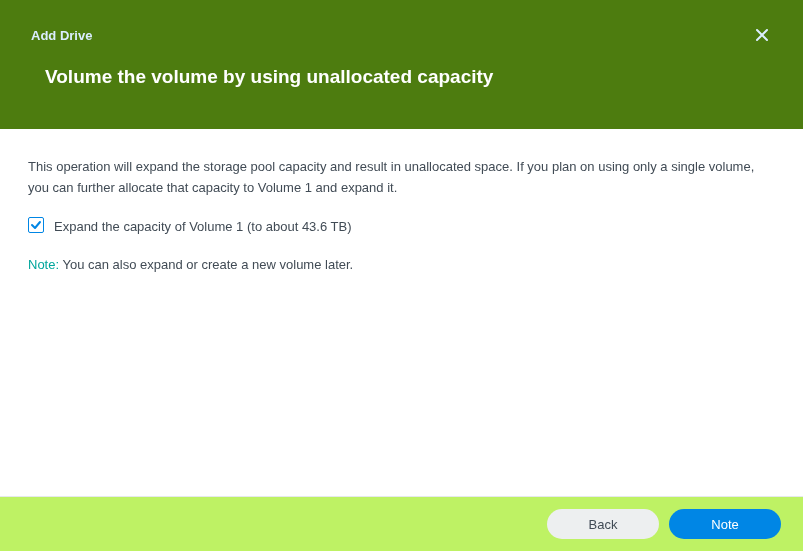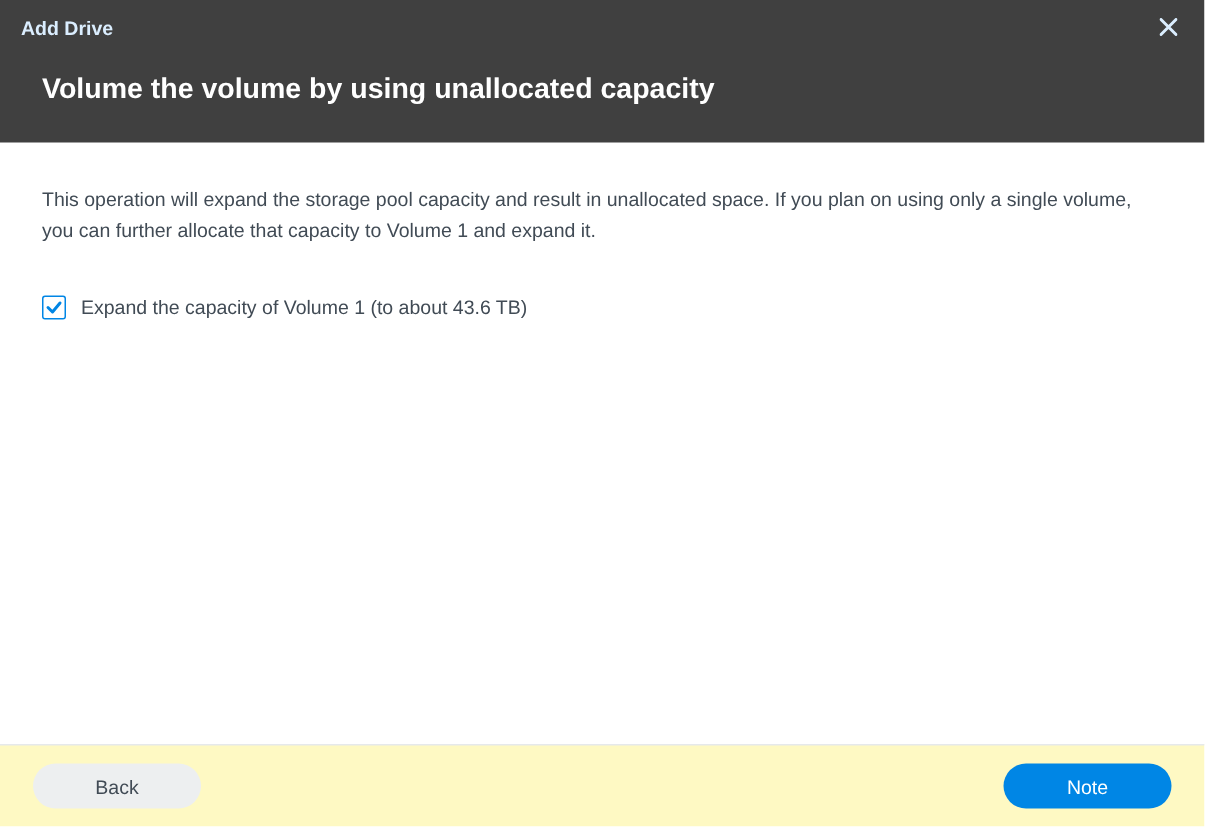--- a/index.html
+++ b/index.html
@@ -9,23 +9,23 @@
     }
     body {
       font-family: -apple-system, BlinkMacSystemFont, "Segoe UI", Helvetica, Arial, sans-serif;
       width: 803px;
       height: 551px;
       background: #fff;
       position: relative;
       overflow: hidden;
     }
     .header {
-      background: #404040;
+      background: #4d7c0f;
       color: #fff;
-      padding: 0;
+      padding: 17px;
       position: relative;
     }
     .header-top {
       display: flex;
       align-items: center;
       justify-content: space-between;
       padding: 8px 14px 4px 14px;
     }
     .header-title {
       font-size: 13px;
@@ -46,25 +46,24 @@
       color: #fff;
       padding: 16px 28px 24px 28px;
     }
     .content {
       padding: 28px 28px 20px 28px;
       color: #414b55;
       font-size: 13px;
       line-height: 1.6;
     }
     .description {
-      margin-bottom: 30px;
+      margin-bottom: 18px;
     }
     .checkbox-row {
       display: flex;
-      align-items: center;
       gap: 10px;
       margin-bottom: 18px;
     }
     .checkbox {
       width: 16px;
       height: 16px;
       border: 1px solid #0086e5;
       border-radius: 2px;
       background: #fff;
       display: flex;
@@ -87,23 +86,23 @@
       color: #00a69c;
     }
     .footer {
       position: absolute;
       bottom: 0;
       left: 0;
       right: 0;
       border-top: 1px solid #e6e9eb;
       padding: 12px 22px;
       display: flex;
-      justify-content: space-between;
+      justify-content: flex-end;
       gap: 10px;
-      background: #fef9c3;
+      background: #bef264;
     }
     .btn {
       min-width: 112px;
       height: 30px;
       border-radius: 15px;
       font-size: 13px;
       font-weight: 500;
       border: none;
       cursor: pointer;
       display: flex;
@@ -139,18 +138,21 @@
 
   <div class="checkbox-row">
     <div class="checkbox">
       <svg viewBox="0 0 12 12">
         <path d="M2 6 L5 9 L10 3" stroke="#0086e5" stroke-width="2" fill="none" stroke-linecap="round" stroke-linejoin="round"></path>
       </svg>
     </div>
     <div class="checkbox-label">Expand the capacity of Volume 1 (to about 43.6 TB)</div>
   </div>
 
+  <div class="note-row">
+    <span class="note-label">Note:</span><span> You can also expand or create a new volume later.</span>
+  </div>
 </div>
 
 <div class="footer">
   <button class="btn btn-back">Back</button>
   <button class="btn btn-next">Note</button>
 </div>
 
 </body></html>

